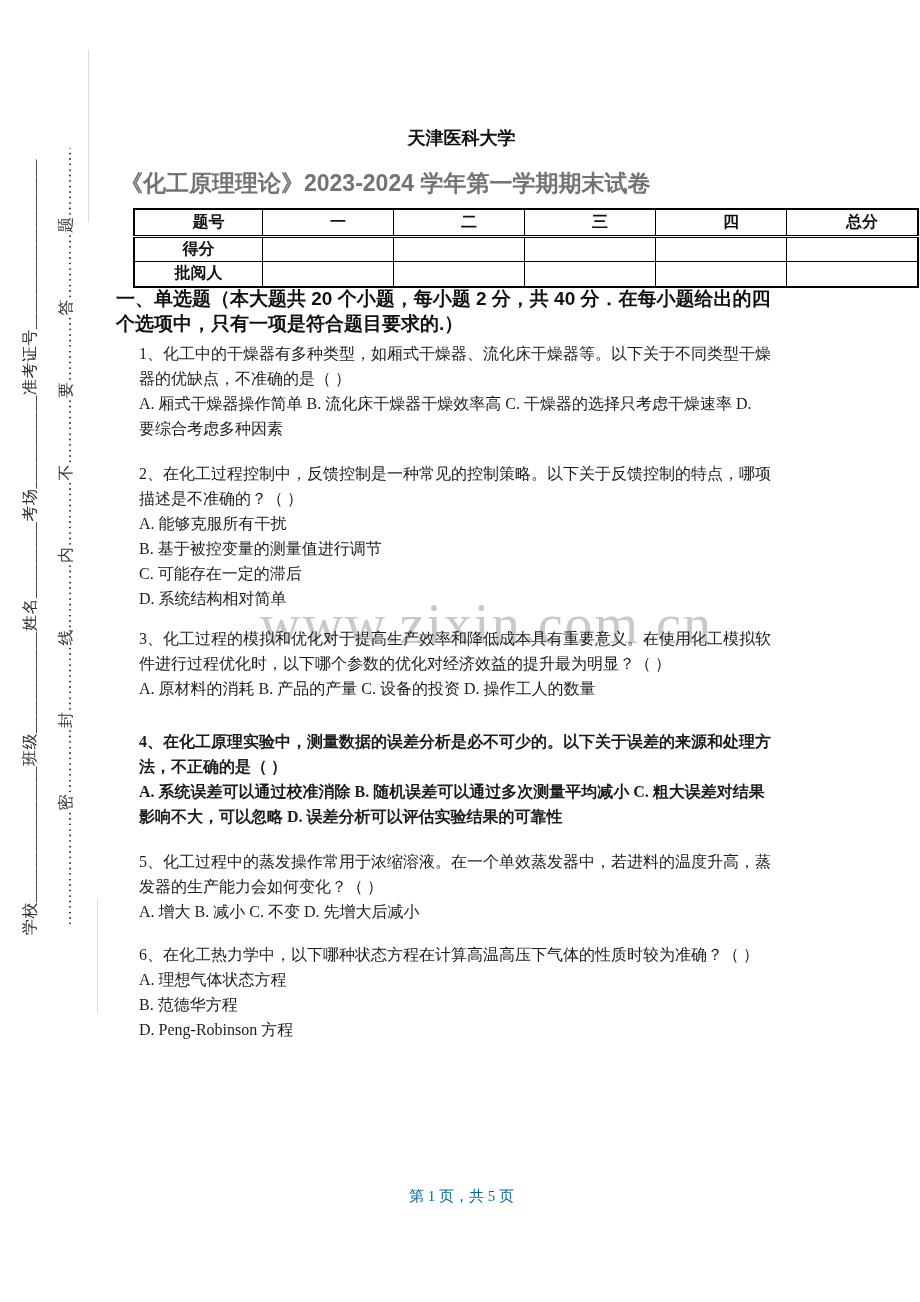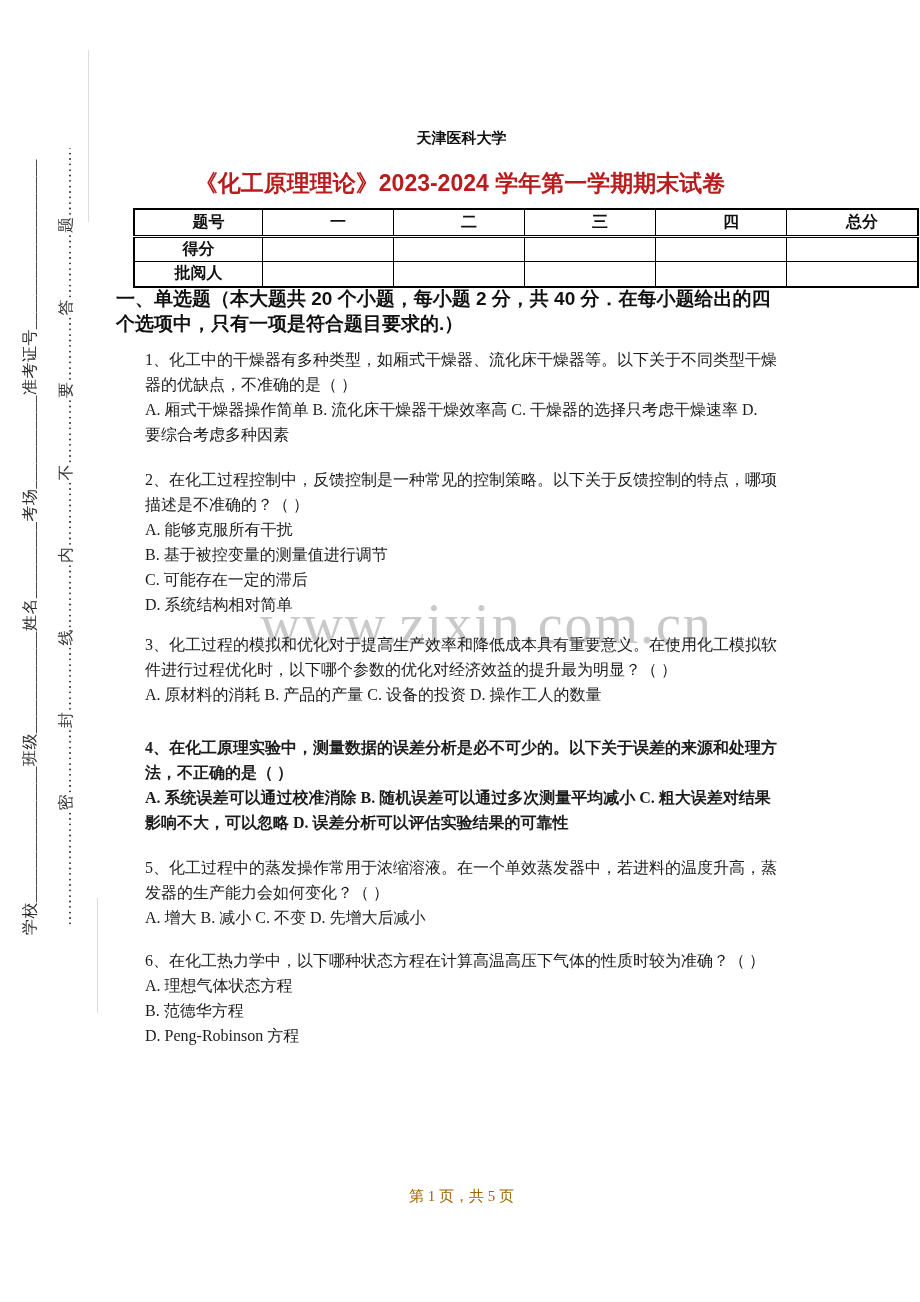--- a/index.html
+++ b/index.html
@@ -25,26 +25,26 @@
   .seal-dots{
     width:778px;height:22px;line-height:22px;
     left:-323px;top:526px;
     letter-spacing:0.5px;color:#333;
   }
   .scan-line{position:absolute;width:1px;background:#dcdcdc;}
   
   .uni-title{
     left:133px;top:125px;width:657px;text-align:center;
     font-family:"Liberation Sans","DejaVu Sans",sans-serif;
-    font-weight:bold;font-size:15px;line-height:26px;color:#111;
+    font-weight:bold;font-size:18px;line-height:26px;color:#111;
   }
   .exam-title{
-    left:120px;top:168px;width:680px;text-align:center;
+    left:120px;top:168px;width:680px;
     font-family:"Liberation Sans","DejaVu Sans",sans-serif;
-    font-weight:bold;font-size:23px;line-height:30px;color:#b91c1c;
+    font-weight:bold;font-size:23px;line-height:30px;color:#737373;
   }
   
   table.score{
     position:absolute;left:133px;top:208px;
     border-collapse:collapse;table-layout:fixed;width:657px;
     font-size:16px;font-weight:bold;color:#111;
   }
   table.score td{
     border:1px solid #000;text-align:center;vertical-align:middle;
     padding:0;height:23px;
@@ -54,35 +54,35 @@
   
   .sec-heading{
     left:116px;top:286px;width:680px;z-index:1;
     font-family:"Liberation Sans","DejaVu Sans",sans-serif;
     font-weight:bold;font-size:19px;line-height:25px;color:#111;
   }
   
   .questions{
     left:135px;top:337px;width:680px;z-index:1;
   }
-  .q{margin:10px;}
+  .q{margin:4px;}
   .q .line{font-size:16px;line-height:25px;white-space:nowrap;}
   .q2{margin-top:20px;} .q3{margin-top:15px;} .q4{margin-top:28px;font-weight:bold;}
   .q5{margin-top:20px;} .q6{margin-top:18px;} .q7{margin-top:19px;}
   
   .watermark{
     left:260px;top:592px;z-index:0;
     font-size:56px;letter-spacing:2px;color:#c9c9c9;
     font-family:"Liberation Serif","DejaVu Serif",serif;
     text-align:right;
   }
   
   .page-footer{
     left:133px;top:1187px;width:657px;text-align:center;
-    font-size:15px;color:#a16207;
+    font-size:15px;color:#0369a1;
   }
 </style>
 </head>
 <body>
 
 <div class="seal-text student-fields">学校________________班级____________姓名_________考场___________准考证号____________________</div>
 <div class="seal-text seal-dots">…………………密…………封…………线…………内…………不…………要…………答…………题…………………</div>
 <div class="scan-line" style="left:88px;top:50px;height:172px;"></div>
 <div class="scan-line" style="left:97px;top:898px;height:115px;"></div>
 

